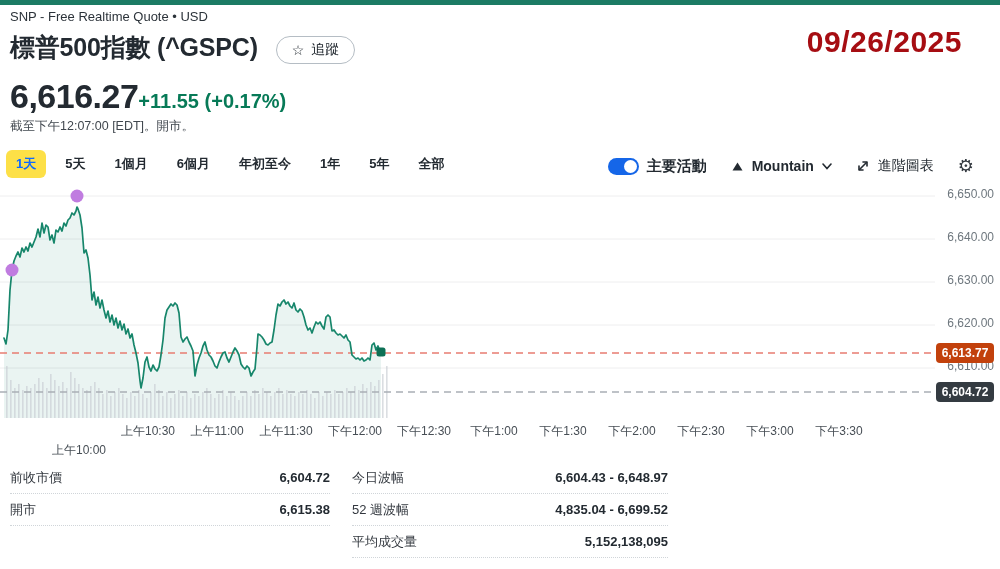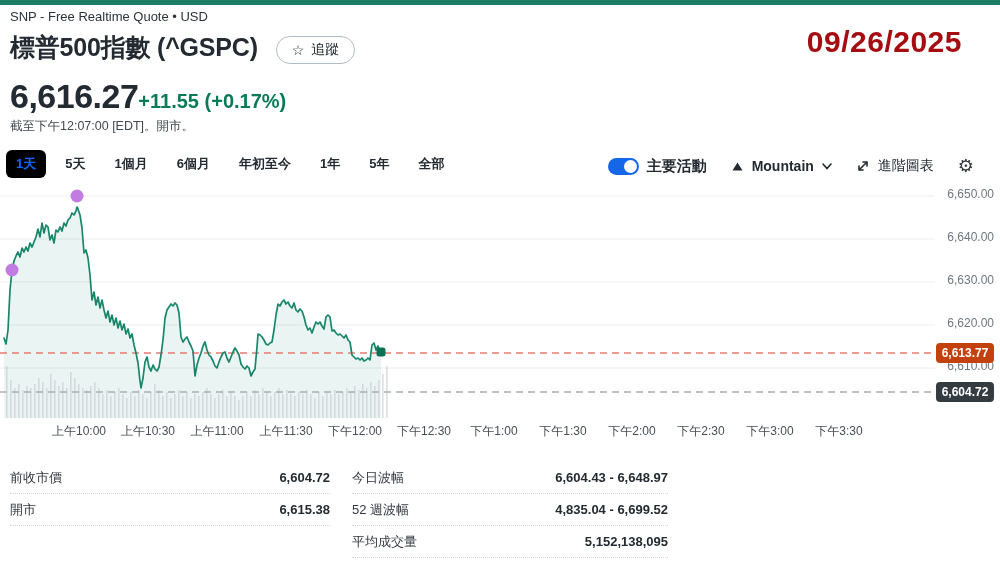--- a/index.html
+++ b/index.html
@@ -13,21 +13,21 @@
               padding:4px 15px;font-size:14px;background:#fff;cursor:pointer;color:#232a31;}
   .follow-btn .star{font-size:14px;line-height:1;}
   .date-overlay{position:absolute;top:25px;right:38px;font-size:30px;font-weight:800;color:#a60d12;letter-spacing:0.5px;}
   .price-row{position:absolute;top:77px;left:10px;display:flex;align-items:baseline;}
   .price{font-size:34px;font-weight:800;letter-spacing:-0.5px;}
   .change{font-size:20px;font-weight:700;}
   .asof{position:absolute;top:118px;left:10px;font-size:12.5px;color:#40474e;}
   .toolbar{position:absolute;top:150px;left:0;width:1000px;height:34px;}
   .tabs{position:absolute;left:6px;top:0;display:flex;align-items:center;gap:9px;}
   .tab{font-size:13px;font-weight:600;color:#232a31;padding:5px 10px;border-radius:6px;cursor:pointer;white-space:nowrap;}
-  .tab.selected{color:#0f69ff;background:#000000;}
+  .tab.selected{color:#0f69ff;background:#fde047;}
   .chart-controls{position:absolute;right:26px;top:0;height:32px;display:flex;align-items:center;gap:24px;}
   .ctl-group{display:flex;align-items:center;gap:8px;cursor:pointer;}
   .toggle{width:31px;height:17px;border-radius:999px;background:#1566e8;position:relative;}
   .toggle .knob{position:absolute;right:2px;top:2px;width:13px;height:13px;border-radius:50%;background:#fff;}
   .ctl-label{font-size:15px;font-weight:700;color:#232a31;}
   .ctl-label2{font-size:14px;font-weight:700;color:#232a31;}
   .ctl-label3{font-size:14px;color:#232a31;}
   .gear{font-size:18px;color:#343a40;cursor:pointer;line-height:1;}
   #chart{position:absolute;top:185px;left:0;width:1000px;height:260px;}
   #chart svg{position:absolute;top:0;left:0;}
@@ -218,21 +218,21 @@
         <path d="M4,153L6,159L8,145L10,105L12,85L14,76L16,71L18,67L20,72L22,63L24,67L26,62L28,66L30,58L32,62L34,57L36,52L38,44L40,52L42,38L44,48L46,40L48,42L50,55L52,50L54,58L56,45L58,47L60,42L62,46L64,38L66,41L68,35L70,33L72,28L74,30L76,26L77,22L78,24L80,30L82,43L84,68L86,65L88,73L90,90L92,115L94,107L96,120L98,112L100,123L102,115L104,125L106,133L108,126L110,137L112,130L114,140L116,133L118,143L120,136L122,145L124,139L126,149L128,144L130,153L132,149L134,160L136,168L138,178L140,196L141,203L143,193L145,177L147,172L149,182L151,186L153,180L155,184L157,186L159,182L161,170L163,155L165,133L167,125L169,122L171,119L173,121L175,118L177,120L179,128L181,152L183,157L185,154L187,152L189,157L191,161L193,166L195,191L197,180L199,173L201,168L203,161L205,157L207,165L209,170L211,172L213,176L215,181L217,183L219,177L221,172L223,168L225,167L227,173L229,177L231,172L233,167L235,163L237,166L239,170L241,179L243,182L245,184L247,181L249,183L251,191L253,187L255,184L257,162L258,149L260,150L262,152L264,155L266,159L268,160L270,158L272,157L274,145L276,130L278,119L280,121L282,117L284,115L286,119L288,117L290,121L292,123L294,118L296,125L298,127L300,124L302,126L304,132L306,140L308,145L310,143L312,148L314,142L316,137L318,139L320,137L322,141L324,144L326,132L328,130L330,132L332,146L334,145L336,148L338,150L340,149L342,151L344,153L346,150L348,155L350,157L352,170L354,172L356,174L358,173L360,175L362,173L364,176L366,175L368,173L370,175L372,160L374,158L376,165L378,161L380,167L381,167" fill="none" stroke="#17866b" stroke-width="1.7" stroke-linejoin="round" stroke-linecap="round"></path>
         <circle cx="12" cy="85" r="6.5" fill="#c07ce0"></circle>
         <circle cx="77" cy="11" r="6.5" fill="#c07ce0"></circle>
         <rect x="376.5" y="162.5" width="9" height="9" rx="2.5" fill="#0d7055"></rect>
       </svg>
       <div class="ytick" style="top: 2px;">6,650.00</div>
       <div class="ytick" style="top: 45px;">6,640.00</div>
       <div class="ytick" style="top: 88px;">6,630.00</div>
       <div class="ytick" style="top: 131px;">6,620.00</div>
       <div class="ytick" style="top: 174px;">6,610.00</div>
-      <div class="xtick" style="left: 39px;">上午10:00</div>
+      <div class="xtick" style="left: 39px; margin-top: 19px;">上午10:00</div>
       <div class="xtick" style="left: 108px;">上午10:30</div>
       <div class="xtick" style="left: 177px;">上午11:00</div>
       <div class="xtick" style="left: 246px;">上午11:30</div>
       <div class="xtick" style="left: 315px;">下午12:00</div>
       <div class="xtick" style="left: 384px;">下午12:30</div>
       <div class="xtick" style="left: 454px;">下午1:00</div>
       <div class="xtick" style="left: 523px;">下午1:30</div>
       <div class="xtick" style="left: 592px;">下午2:00</div>
       <div class="xtick" style="left: 661px;">下午2:30</div>
       <div class="xtick" style="left: 730px;">下午3:00</div>

